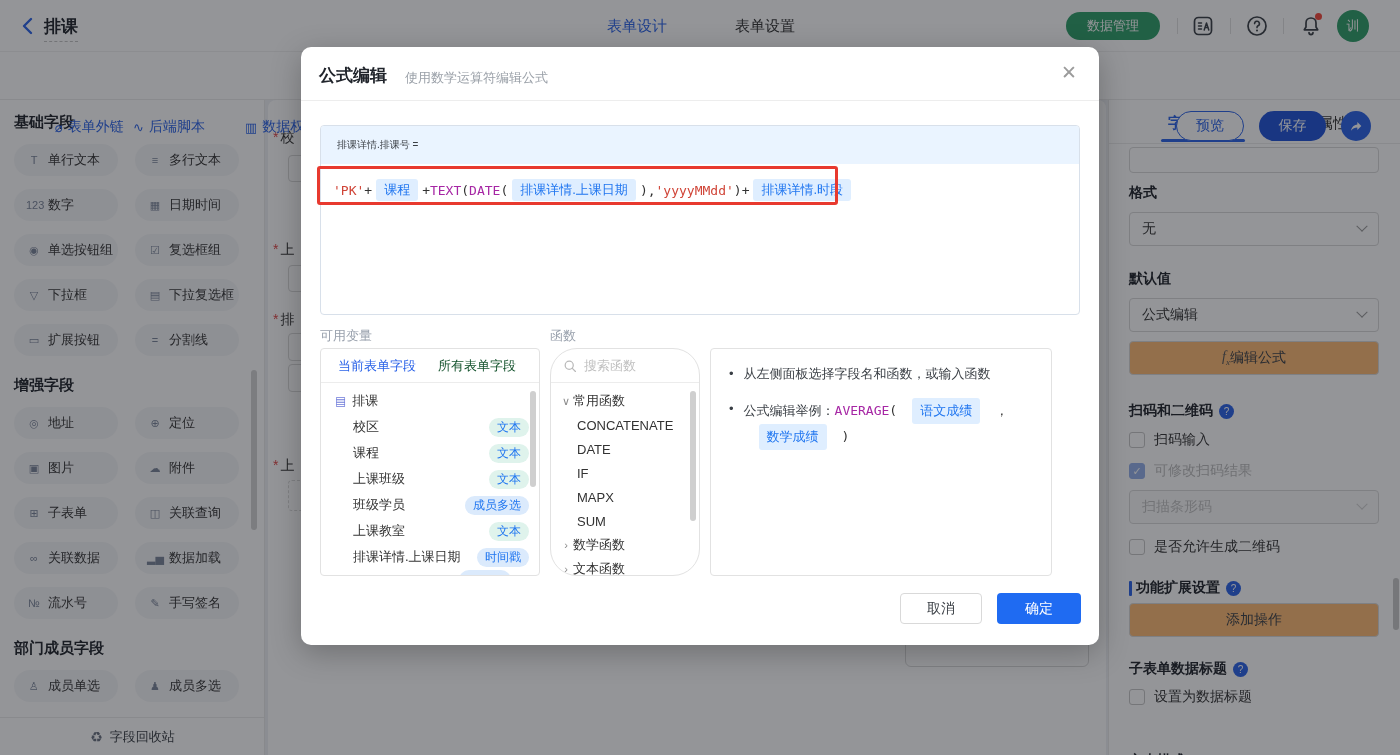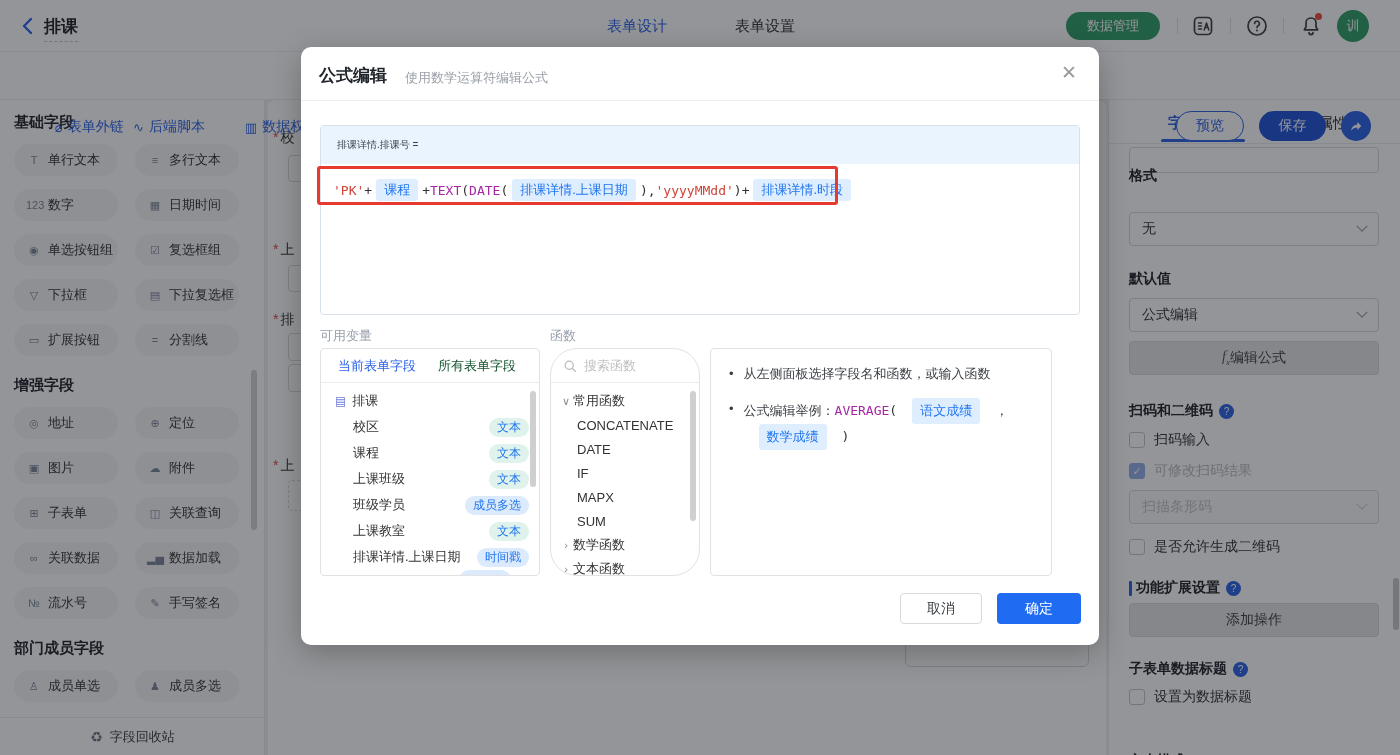--- a/index.html
+++ b/index.html
@@ -60,27 +60,27 @@
   
   .rpanel { position:absolute; left:1108px; top:100px; width:292px; height:655px; background:#fff; border-left:1px solid #eaeaea; }
   .rp-tab { position:absolute; top:14px; font-size:15px; color:#333; cursor:pointer; }
   .rp-tab.active { color:#2b63e8; font-weight:bold; }
   .rp-tab1{left:59px} .rp-tab2{left:179px}
   .rp-underline { position:absolute; left:52px; top:39px; width:84px; height:3px; background:#2b63e8; border-radius:2px; }
   .rp-divider { position:absolute; left:0; top:43px; width:292px; height:1px; background:#ececec; }
   .rp { position:absolute; left:20px; width:250px; }
   .rp-input-empty { top:47px; height:26px; border:1px solid #d9d9d9; border-radius:4px; background:#fff; }
   .rp-label { font-weight:bold; font-size:14px; color:#20242b; }
-  .rp-lab-format{top:67px} .rp-lab-default{top:170px}
+  .rp-lab-format{top:84px} .rp-lab-default{top:170px}
   .rp-select { height:34px; border:1px solid #d9d9d9; border-radius:4px; background:#fff; display:flex; align-items:center; padding:0 12px; font-size:14px; color:#333; cursor:pointer; }
   .rp-sel-format{top:112px} .rp-sel-default{top:198px}
   .rp-select .caret { margin-left:auto; width:8px; height:8px; border-right:1.5px solid #999; border-bottom:1.5px solid #999; transform:rotate(45deg) translate(-2px,-2px); }
   .rp-select.disabled { background:#fafafa; color:#c2c2c2; cursor:default; }
   .rp-select.disabled .caret { border-color:#d0d0d0; }
-  .rp-btn { height:34px; border:1px solid #d9d9d9; border-radius:4px; background:#e5e5e5; display:flex; align-items:center; justify-content:center; font-size:14px; color:#3a3f45; cursor:pointer; gap:0; }
+  .rp-btn { height:34px; border:1px solid #d9d9d9; border-radius:4px; background:#fdba74; display:flex; align-items:center; justify-content:center; font-size:14px; color:#3a3f45; cursor:pointer; gap:0; }
   .rp-btn-fx{top:241px} .rp-btn-add{top:503px}
   .fx { font-style:italic; font-family:"Liberation Serif",serif; color:#555; }
   .fx sub { font-size:9px; }
   .rp-sec { position:absolute; left:20px; font-weight:bold; font-size:14px; color:#20242b; display:flex; align-items:center; gap:6px; }
   .rp-sec-scan{top:302px} .rp-sec-ext{top:479px; left:27px} .rp-sec-sub{top:560px} .rp-sec-text{top:652px}
   .qmark { width:15px; height:15px; border-radius:50%; background:#2b63e8; color:#fff; font-size:10px; font-weight:normal; display:flex; align-items:center; justify-content:center; cursor:pointer; }
   .ext-bar { position:absolute; left:20px; top:481px; width:3px; height:15px; background:#2b63e8; border-radius:1px; }
   .cb-row { position:absolute; left:20px; display:flex; align-items:center; gap:9px; font-size:14px; color:#333; cursor:pointer; }
   .cb1{top:331px} .cb2{top:362px} .cb3{top:438px} .cb4{top:588px}
   .cb-box { width:16px; height:16px; border:1px solid #c6c6c6; border-radius:3px; background:#fff; flex:none; }

